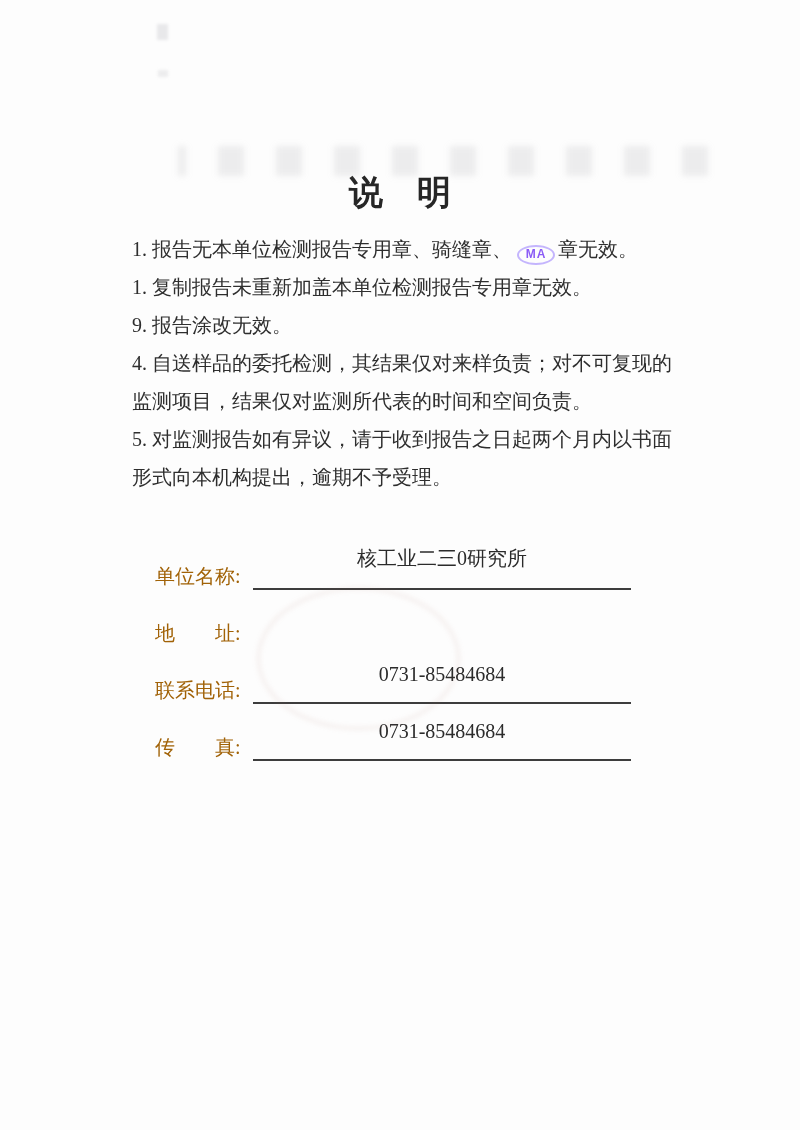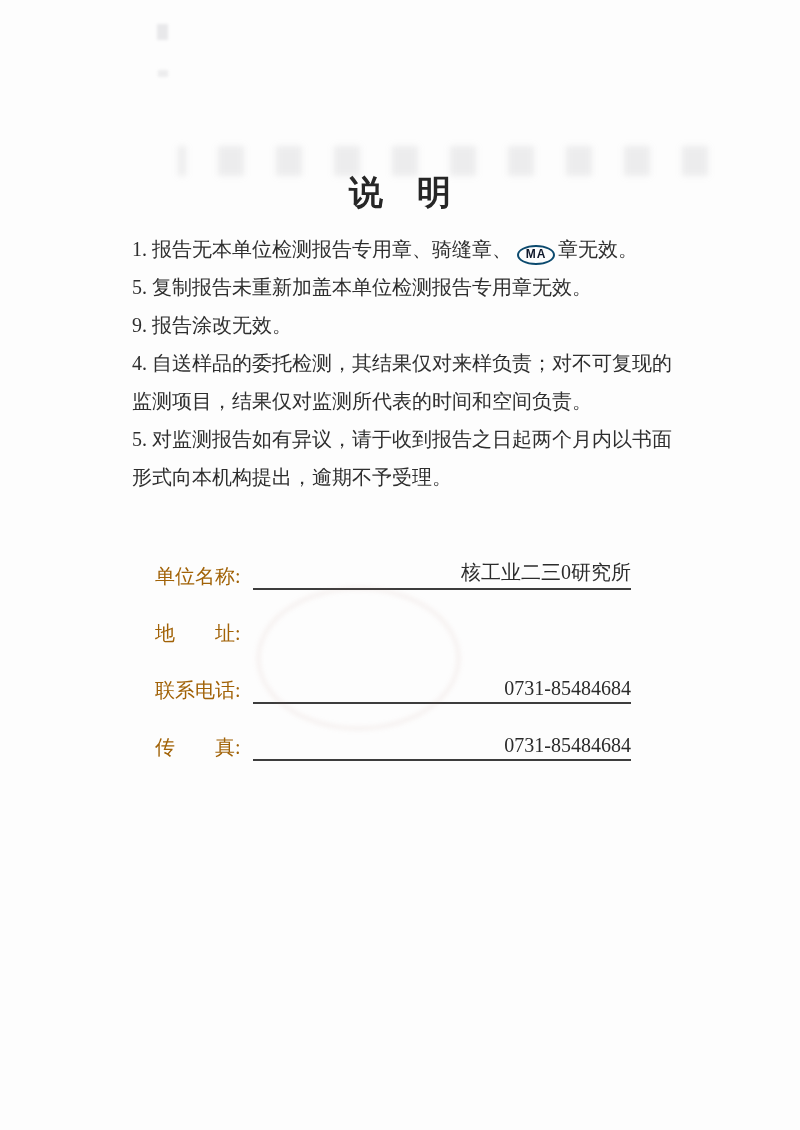--- a/index.html
+++ b/index.html
@@ -65,23 +65,23 @@
     text-align: justify;
     color: #2e2e2e;
   }
   .cma-mark {
     display: inline-block;
     min-width: 26px;
     height: 16px;
     line-height: 14px;
     padding: 0 4px;
     margin: 0 3px 0 5px;
-    border: 2px solid #0c4a6e;
+    border: 2px solid #c4b5fd;
     border-radius: 50%;
-    color: #0f172a;
+    color: #8b5cf6;
     font-size: 12px;
     font-weight: bold;
     letter-spacing: 1px;
     text-align: center;
     vertical-align: -2px;
     font-family: "Liberation Sans", sans-serif;
   }
   .contact {
     margin: 56px 0 0 155px;
   }
@@ -95,45 +95,45 @@
     width: 98px;
     font-size: 20px;
     white-space: pre;
     color: #a16207;
   }
   .field-value-box {
     width: 378px;
     height: 38px;
     display: flex;
     align-items: flex-end;
-    justify-content: flex-end;
+    justify-content: center;
     border-bottom: 2px solid #3d3d3d;
     box-sizing: border-box;
-    padding-bottom: 2px;
+    padding-bottom: 16px;
   }
   .field-value {
     font-size: 20px;
     color: #2b2b2b;
   }
 </style>
 </head>
 <body>
 
 <div class="page">
 
   <div class="bleed-strip"></div>
   <div class="bleed-dot-1"></div>
   <div class="bleed-dot-2"></div>
   <div class="stamp-ghost"></div>
 
   <h1 class="title">说　明</h1>
 
   <div class="notes">
     <p><span>1. 报告无本单位检测报告专用章、骑缝章、</span><span class="cma-mark">MA</span><span>章无效。</span></p>
-    <p>5. 复制报告未重新加盖本单位检测报告专用章无效。</p>
+    <p>1. 复制报告未重新加盖本单位检测报告专用章无效。</p>
     <p>9. 报告涂改无效。</p>
     <p>4. 自送样品的委托检测，其结果仅对来样负责；对不可复现的监测项目，结果仅对监测所代表的时间和空间负责。</p>
     <p>5. 对监测报告如有异议，请于收到报告之日起两个月内以书面形式向本机构提出，逾期不予受理。</p>
   </div>
 
   <div class="contact">
 
     <div class="field-row">
       <span class="field-label">单位名称:</span>
       <span class="field-value-box">

